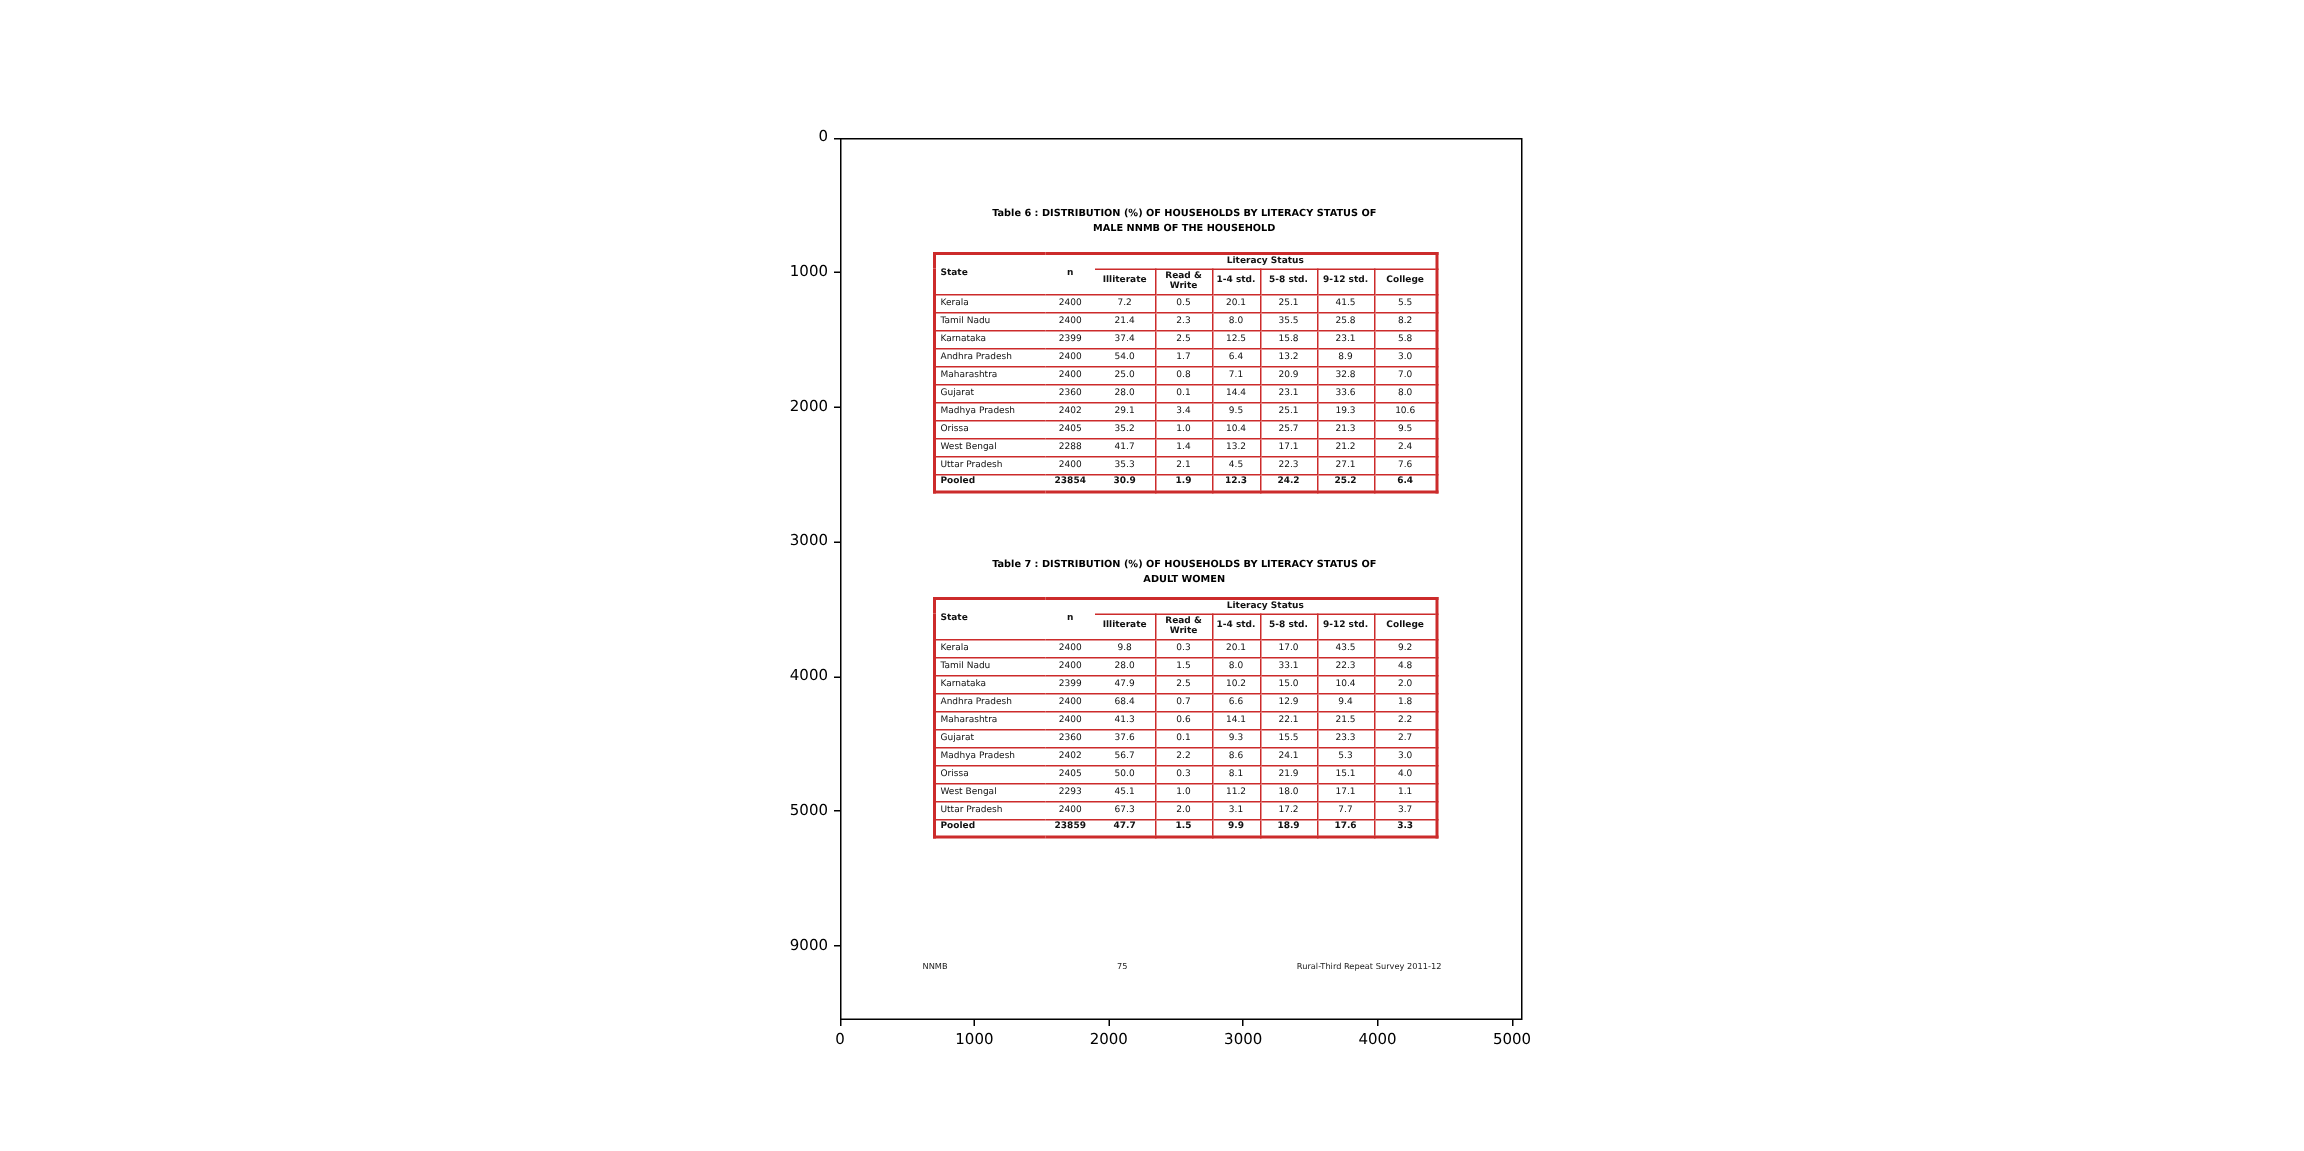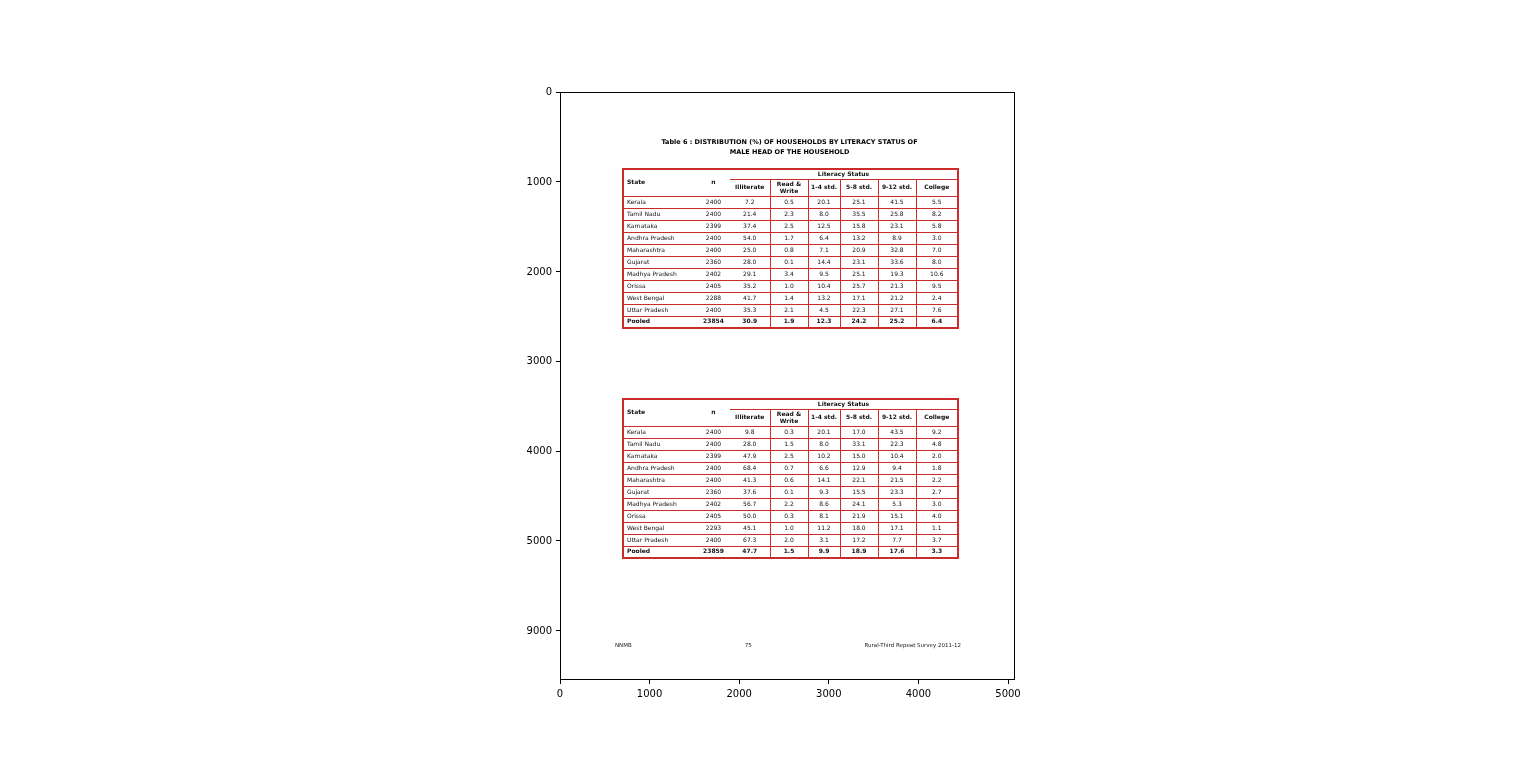--- a/index.html
+++ b/index.html
@@ -42,21 +42,21 @@
 </style>
 </head>
 <body>
 
 <div id="canvas">
 
   <div id="axes">
 
     <div class="doc-title" style="top:44px">
       <div>Table 6 : DISTRIBUTION (%) OF HOUSEHOLDS BY LITERACY STATUS OF</div>
-      <div>MALE HEAD OF THE HOUSEHOLD</div>
+      <div>MALE NNMB OF THE HOUSEHOLD</div>
     </div>
 
     <div id="table0" class="table-mount" style="top:75px">
         <table class="doc-table">
           <colgroup>
             <col style="width: 74px;">
             <col style="width: 33px;">
             <col style="width: 40px;">
             <col style="width: 38px;">
             <col style="width: 32px;">
@@ -187,20 +187,24 @@
               <td class="vl">1.9</td>
               <td class="vl">12.3</td>
               <td class="vl">24.2</td>
               <td class="vl">25.2</td>
               <td class="vl">6.4</td>
             </tr>
           </tbody>
         </table>
       </div>
 
+    <div class="doc-title" style="top:278px">
+      <div>Table 7 : DISTRIBUTION (%) OF HOUSEHOLDS BY LITERACY STATUS OF</div>
+      <div>ADULT WOMEN</div>
+    </div>
 
     <div id="table1" class="table-mount" style="top:305px">
         <table class="doc-table">
           <colgroup>
             <col style="width: 74px;">
             <col style="width: 33px;">
             <col style="width: 40px;">
             <col style="width: 38px;">
             <col style="width: 32px;">
             <col style="width: 38px;">

